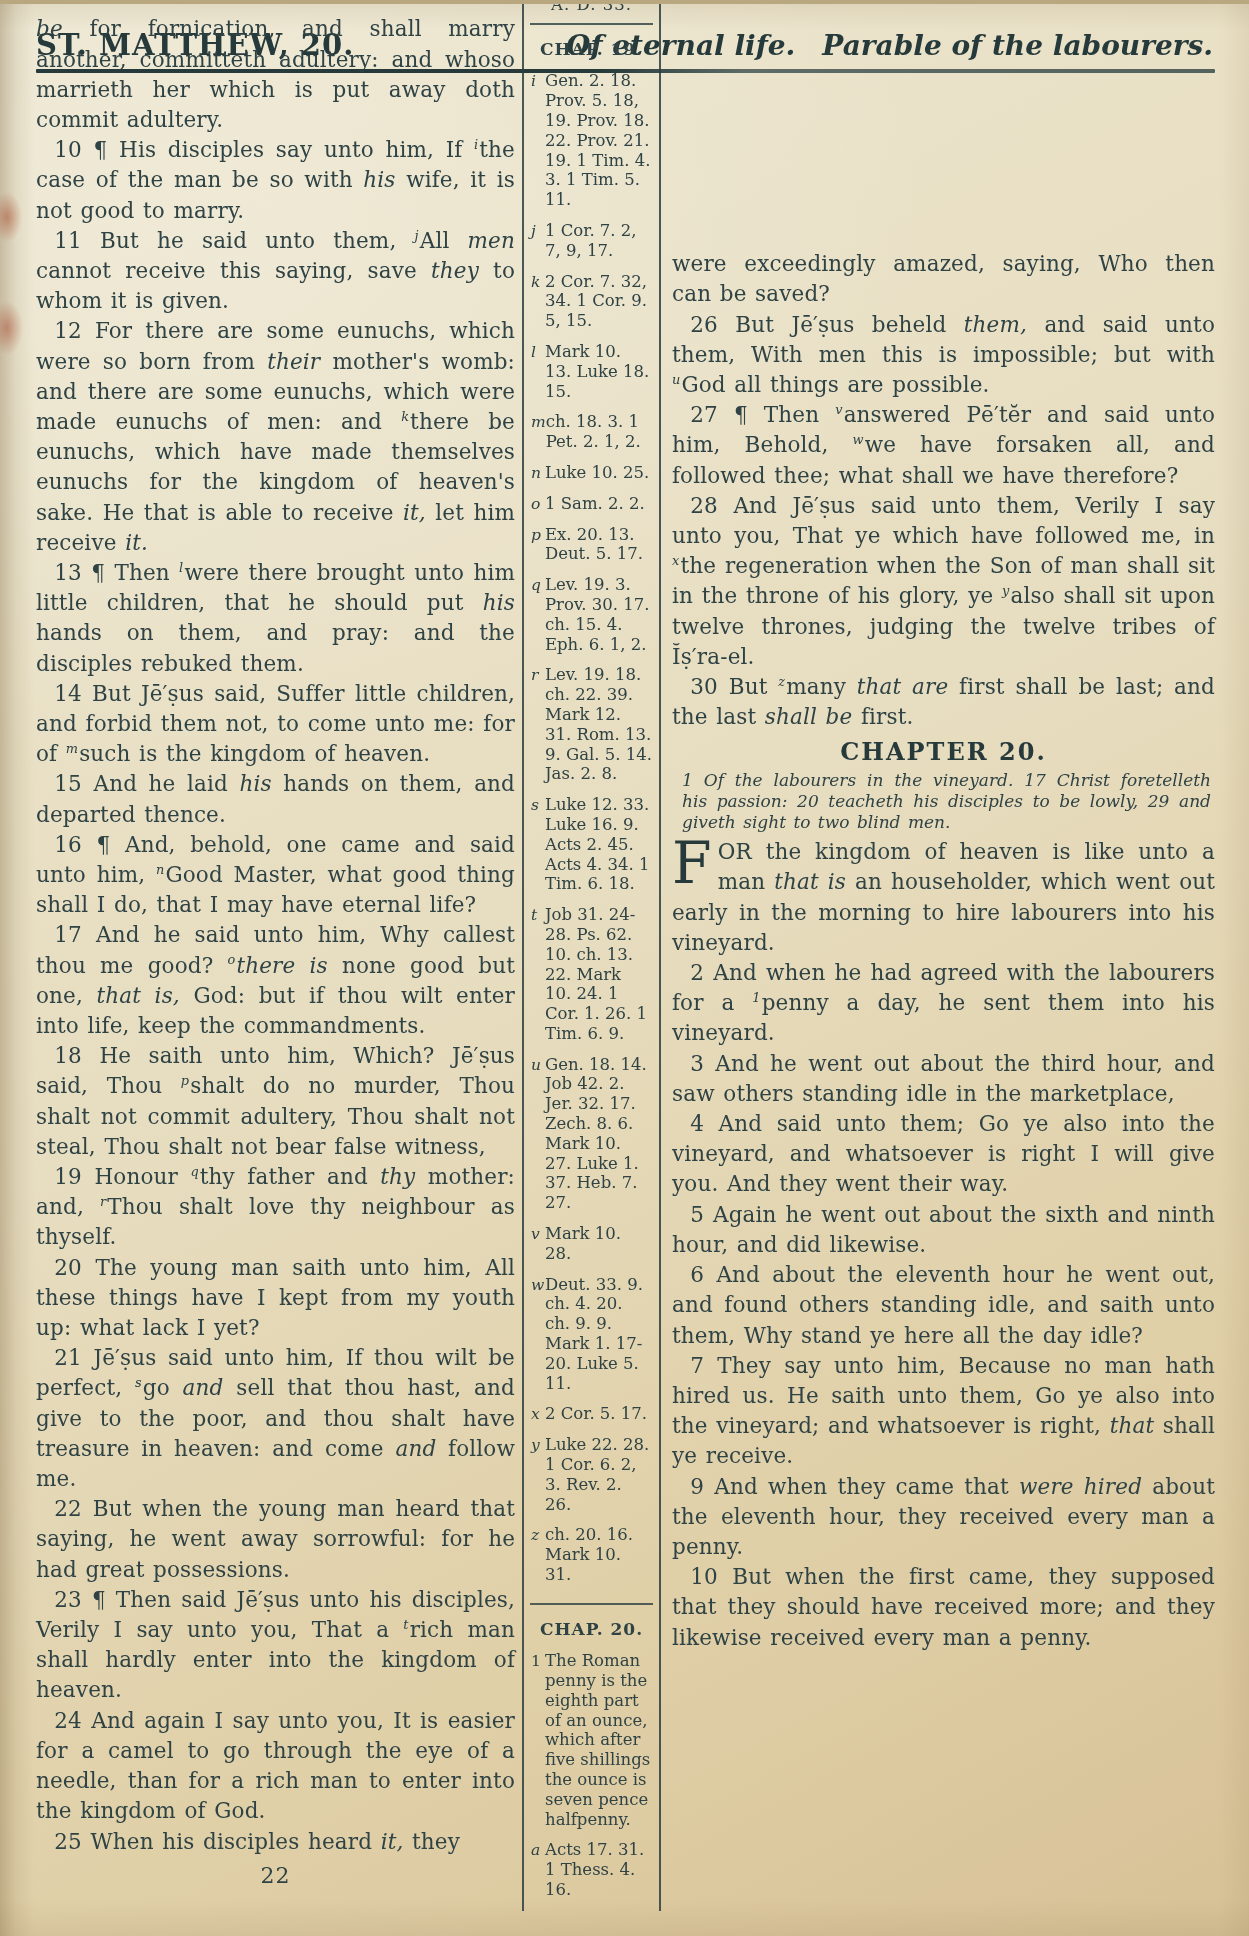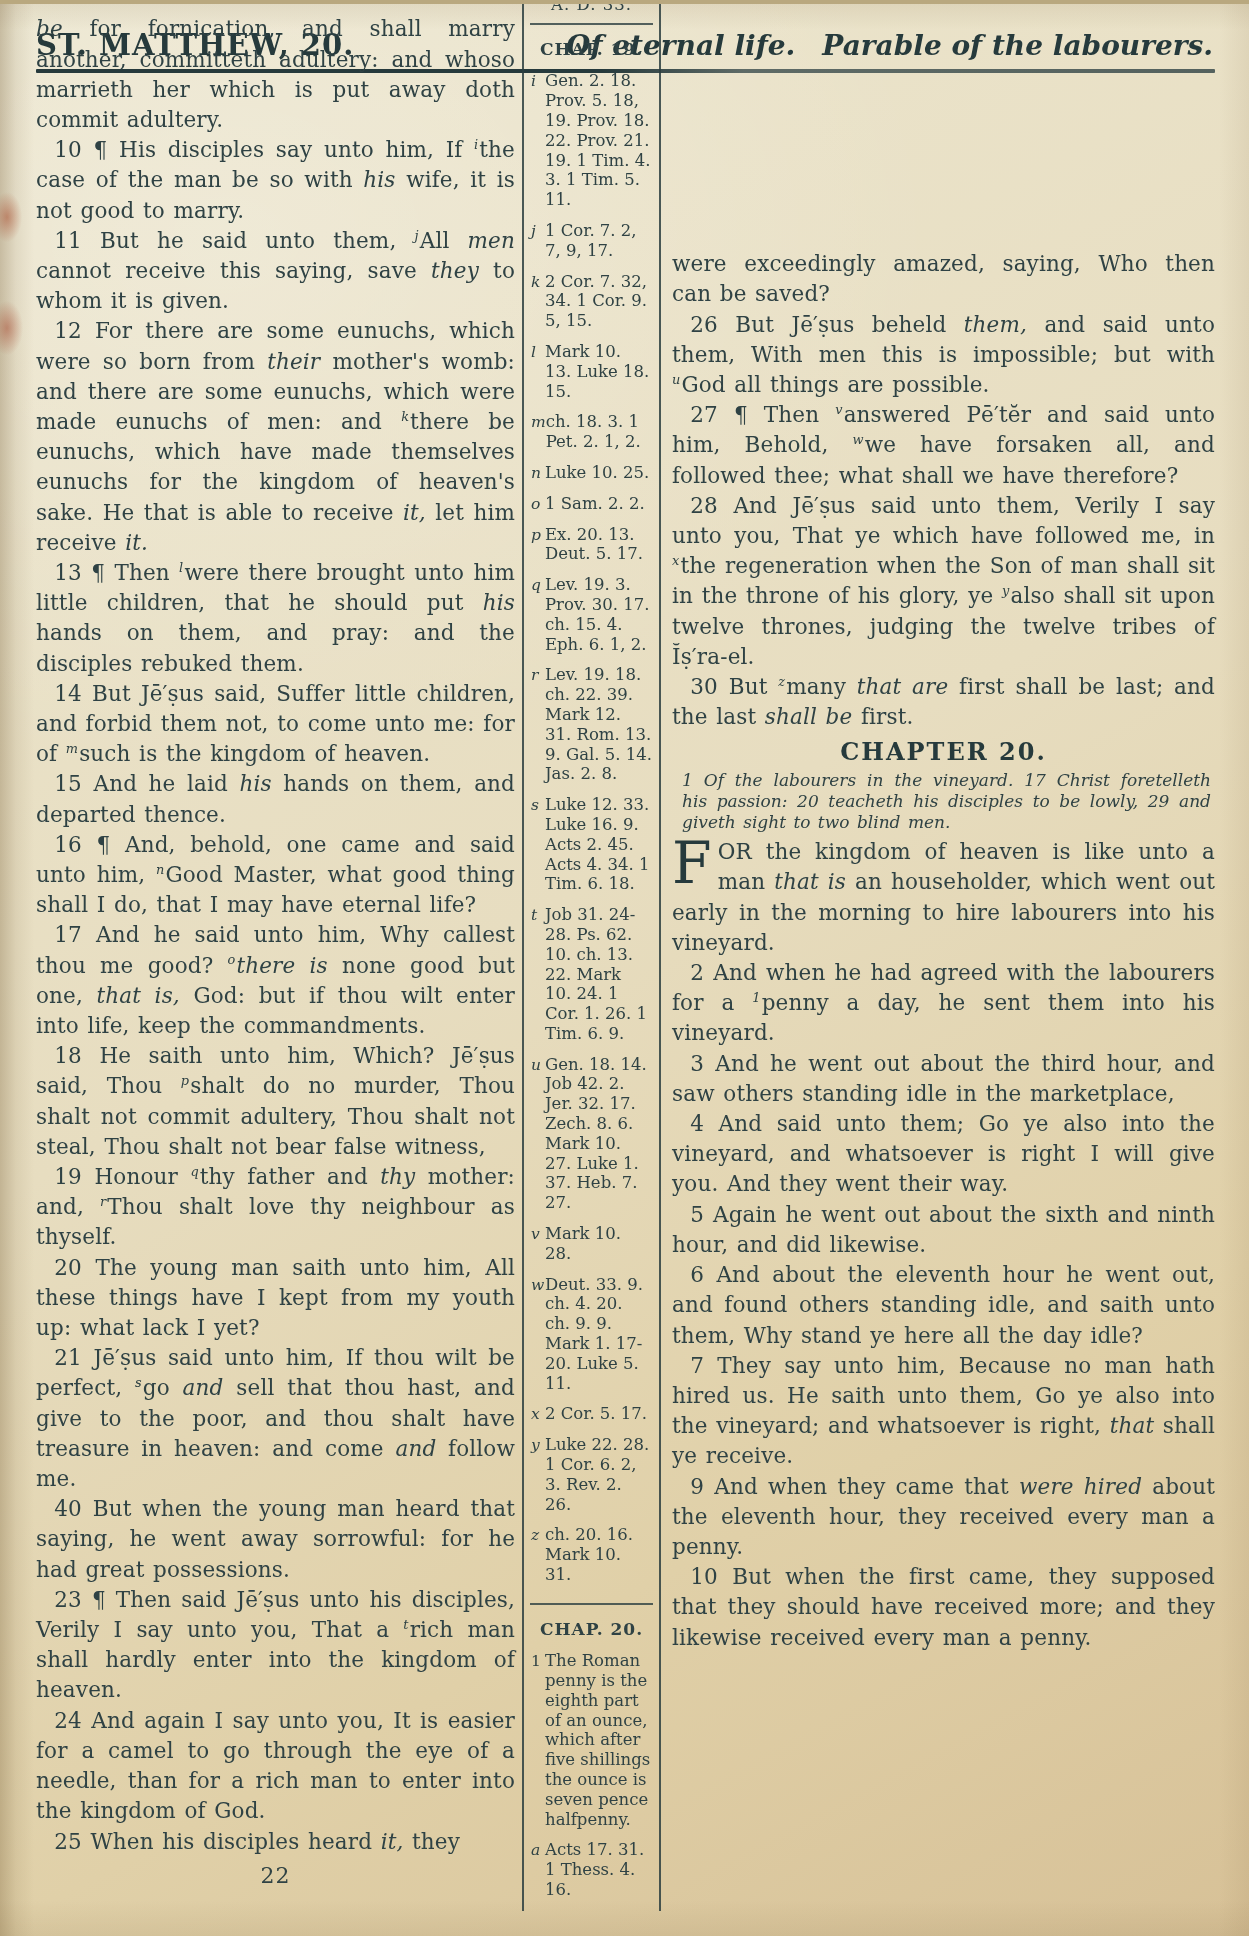--- a/index.html
+++ b/index.html
@@ -161,21 +161,21 @@
             <p class="verse">12 For there are some eunuchs, which were so born from <i>their</i> mother's womb: and there are some eunuchs, which were made eunuchs of men: and <sup>k</sup>there be eunuchs, which have made themselves eunuchs for the kingdom of heaven's sake. He that is able to receive <i>it,</i> let him receive <i>it.</i></p>
             <p class="verse">13 ¶ Then <sup>l</sup>were there brought unto him little children, that he should put <i>his</i> hands on them, and pray: and the disciples rebuked them.</p>
             <p class="verse">14 But Jē′ṣus said, Suffer little children, and forbid them not, to come unto me: for of <sup>m</sup>such is the kingdom of heaven.</p>
             <p class="verse">15 And he laid <i>his</i> hands on them, and departed thence.</p>
             <p class="verse">16 ¶ And, behold, one came and said unto him, <sup>n</sup>Good Master, what good thing shall I do, that I may have eternal life?</p>
             <p class="verse">17 And he said unto him, Why callest thou me good? <sup>o</sup><i>there is</i> none good but one, <i>that is,</i> God: but if thou wilt enter into life, keep the commandments.</p>
             <p class="verse">18 He saith unto him, Which? Jē′ṣus said, Thou <sup>p</sup>shalt do no murder, Thou shalt not commit adultery, Thou shalt not steal, Thou shalt not bear false witness,</p>
             <p class="verse">19 Honour <sup>q</sup>thy father and <i>thy</i> mother: and, <sup>r</sup>Thou shalt love thy neighbour as thyself.</p>
             <p class="verse">20 The young man saith unto him, All these things have I kept from my youth up: what lack I yet?</p>
             <p class="verse">21 Jē′ṣus said unto him, If thou wilt be perfect, <sup>s</sup>go <i>and</i> sell that thou hast, and give to the poor, and thou shalt have treasure in heaven: and come <i>and</i> follow me.</p>
-            <p class="verse">40 But when the young man heard that saying, he went away sorrowful: for he had great possessions.</p>
+            <p class="verse">22 But when the young man heard that saying, he went away sorrowful: for he had great possessions.</p>
             <p class="verse">23 ¶ Then said Jē′ṣus unto his disciples, Verily I say unto you, That a <sup>t</sup>rich man shall hardly enter into the kingdom of heaven.</p>
             <p class="verse">24 And again I say unto you, It is easier for a camel to go through the eye of a needle, than for a rich man to enter into the kingdom of God.</p>
             <p class="verse">25 When his disciples heard <i>it,</i> they</p>
           </div>
         <div class="page-number">22</div>
       </div>
 
       <div class="col-center">
         <div class="date-label">A. D. 33.</div>
         <div class="center-rule"></div>

